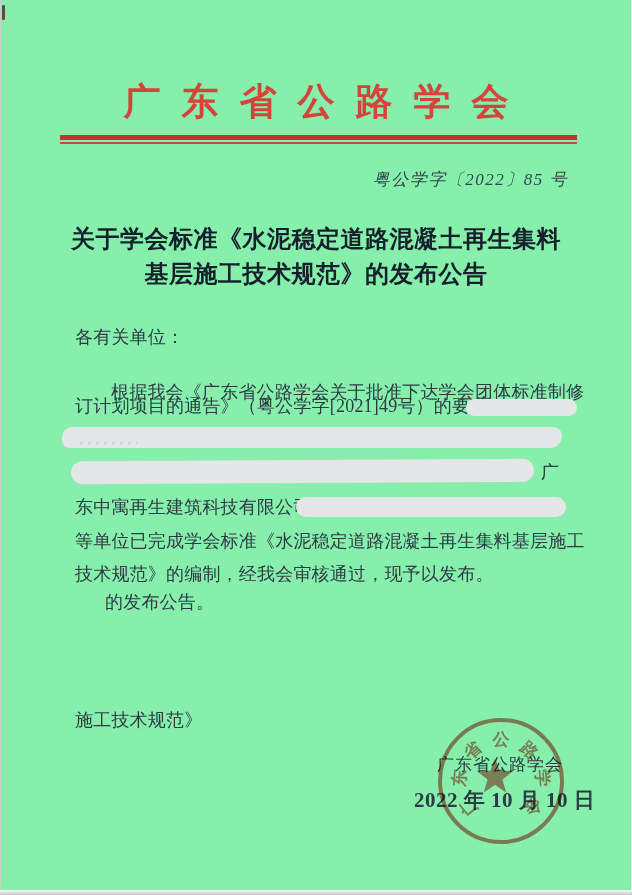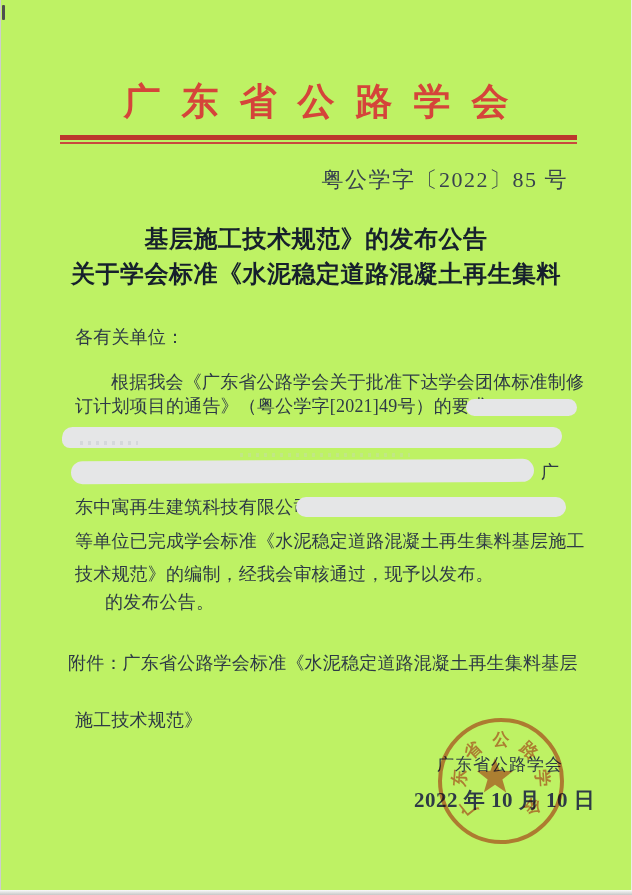--- a/index.html
+++ b/index.html
@@ -1,19 +1,19 @@
 <!DOCTYPE html>
 <html><head>
 <meta charset="utf-8">
 <style>
   html,body{margin:0;padding:0;background:#ffffff;}
   .page{
     position:relative;
     width:632px;height:895px;
-    background:#bef264;
+    background:#86efac;
     overflow:hidden;
     font-family:"Liberation Serif","DejaVu Serif",serif;
   }
   
   .edge-left{position:absolute;left:0;top:0;width:1px;height:100%;background:#cdcdcd;}
   .edge-right{position:absolute;right:0;top:0;width:1px;height:100%;background:#ececec;}
   .edge-bottom{position:absolute;left:0;bottom:0;width:100%;height:5px;
     background:linear-gradient(to bottom,#fbfbfb,#c6c6c6);}
   .corner-mark{position:absolute;left:2px;top:5px;width:3px;height:15px;background:#4f4f4f;border-radius:1px;}
 
@@ -32,23 +32,24 @@
     white-space:nowrap;
   }
   .red-rule{
     position:absolute;left:60px;top:135px;width:517px;height:2px;
     border-top:5px solid #bc382d;
     border-bottom:2px solid #c8493d;
   }
   .doc-number{
     position:absolute;top:170px;left:0;width:568px;
     text-align:right;
-    font-size:22px;line-height:20px;
+    font-size:17px;line-height:20px;
     color:#38424e;letter-spacing:1.5px;
     white-space:nowrap;
+    font-style:italic;
   }
   .main-title{
     position:absolute;top:222px;left:0;width:100%;
     text-align:center;
     font-weight:bold;
     font-size:24px;line-height:35px;
     color:#16202c;
     letter-spacing:0.5px;
   }
   .bodyline{
@@ -94,43 +95,42 @@
   <div class="corner-mark"></div>
 
   <div class="org-header">
     <span>广东省公路学会</span>
   </div>
   <div class="red-rule"></div>
 
   <div class="doc-number">粤公学字〔2022〕85 号</div>
 
   <div class="main-title">
+    <div>关于学会标准《水泥稳定道路混凝土再生集料</div>
     <div>基层施工技术规范》的发布公告</div>
-    <div>关于学会标准《水泥稳定道路混凝土再生集料</div>
   </div>
 
   <div class="bodyline" style="left:75px;top:327px;">各有关单位：</div>
-  <div class="bodyline" style="left:111px;top:372px;">根据我会《广东省公路学会关于批准下达学会团体标准制修</div>
+  <div class="bodyline" style="left:111px;top:382px;">根据我会《广东省公路学会关于批准下达学会团体标准制修</div>
   <div class="bodyline" style="left:75px;top:396px;">订计划项目的通告》（粤公学字[2021]49号）的要求，</div>
 
   <div class="redaction" style="left:466px;top:399px;width:111px;height:17px;border-radius:9px;"></div>
   <div class="redaction" style="left:62px;top:427px;width:500px;height:21px;border-radius:12px 10px 14px 9px;"></div>
   <div class="trace" style="left:80px;top:441px;width:58px;"></div>
   <div class="redaction" style="left:71px;top:460px;width:463px;height:23px;border-radius:12px;transform:rotate(-0.3deg);"></div>
   <div class="trace" style="left:240px;top:453px;width:170px;opacity:.3;"></div>
   <div class="bodyline" style="left:541px;top:462px;">广</div>
 
   <div class="bodyline" style="left:75px;top:497px;">东中寓再生建筑科技有限公司</div>
   <div class="redaction" style="left:296px;top:497px;width:270px;height:20px;border-radius:10px;"></div>
 
   <div class="bodyline" style="left:75px;top:531px;text-align:center;">等单位已完成学会标准《水泥稳定道路混凝土再生集料基层施工</div>
   <div class="bodyline" style="left:75px;top:564px;">技术规范》的编制，经我会审核通过，现予以发布。</div>
   <div class="bodyline" style="left:105px;top:592px;">的发布公告。</div>
 
-  <div class="bodyline" style="left:68px;top:653px;">附件：广东省公路学会标准《水泥稳定道路混凝土再生集料基层</div>
   <div class="bodyline" style="left:75px;top:686px;margin-top:24px;">施工技术规范》</div>
 
   <div class="signature">广东省公路学会</div>
   <div class="sig-date">2022 年 10 月 10 日</div>
 
   <svg class="seal" viewBox="0 0 130 130">
     <circle cx="65" cy="65" r="61" fill="none" stroke="#e0574a" stroke-width="4" opacity="0.85"></circle>
     <polygon opacity="0.8" fill="#dd5246" points="59,42 63.6,54.7 77.1,55.1 66.4,63.4 70.2,76.4 59,68.8 47.8,76.4 51.6,63.4 40.9,55.1 54.4,54.7"></polygon>
     <g fill="#dd5246" opacity="0.8" font-size="17" text-anchor="middle">
       <text transform="rotate(-129 65 65)" x="65" y="29">广</text>

